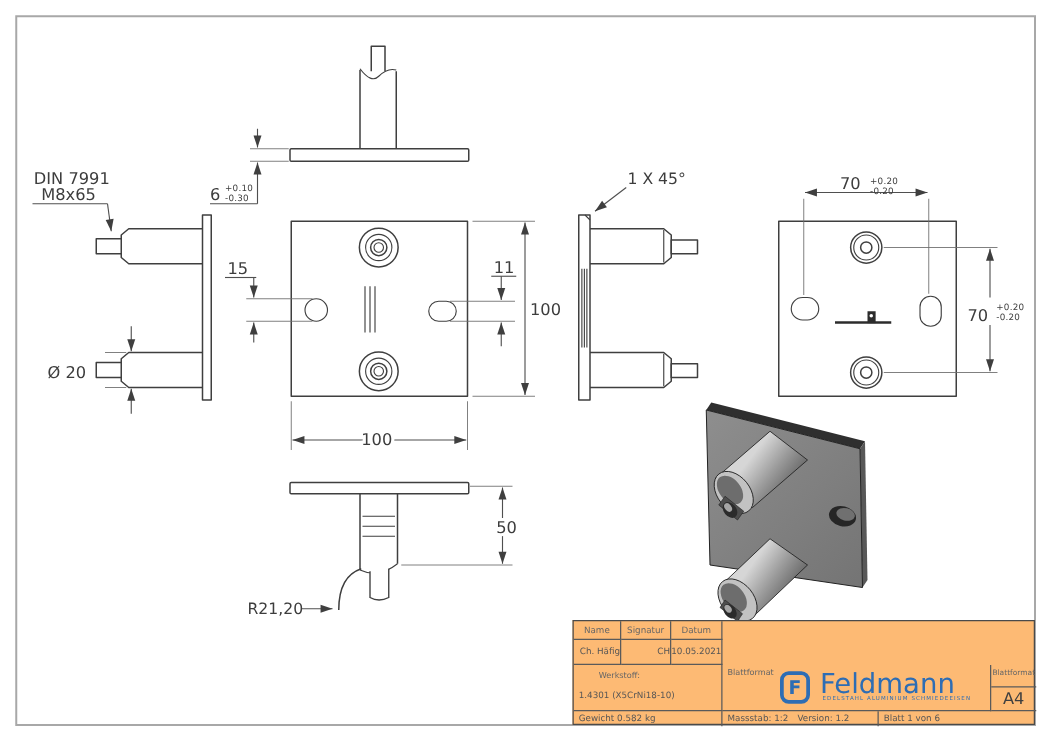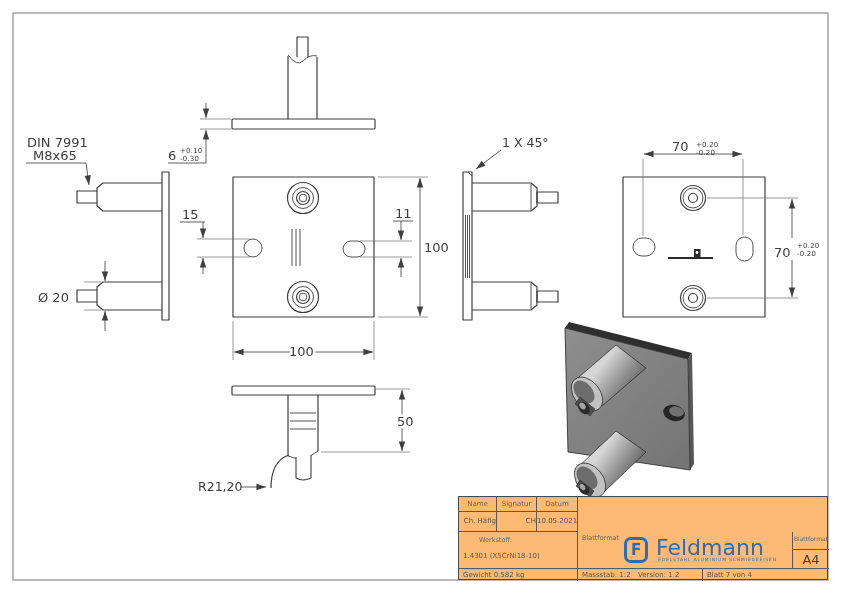--- a/index.html
+++ b/index.html
@@ -236,17 +236,17 @@
   <div class="cell bb a4" style="left:334px;top:53px;width:36px;height:19px">A4</div>
 
   <div class="cell br" style="left:0;top:72px;width:119px;height:12px">
     <span class="sm2" style="left:4px;top:2px">Gewicht 0.582 kg</span>
   </div>
   <div class="cell br" style="left:119px;top:72px;width:125px;height:12px">
     <span class="sm2" style="left:4px;top:2px">Massstab: 1:2</span>
     <span class="sm2" style="left:60px;top:2px">Version: 1.2</span>
   </div>
   <div class="cell" style="left:244px;top:72px;width:126px;height:12px">
-    <span class="sm2" style="left:4px;top:2px">Blatt 7 von 4</span>
+    <span class="sm2" style="left:4px;top:2px">Blatt 1 von 6</span>
   </div>
 </div>
 
 </div>
 
 </body></html>

